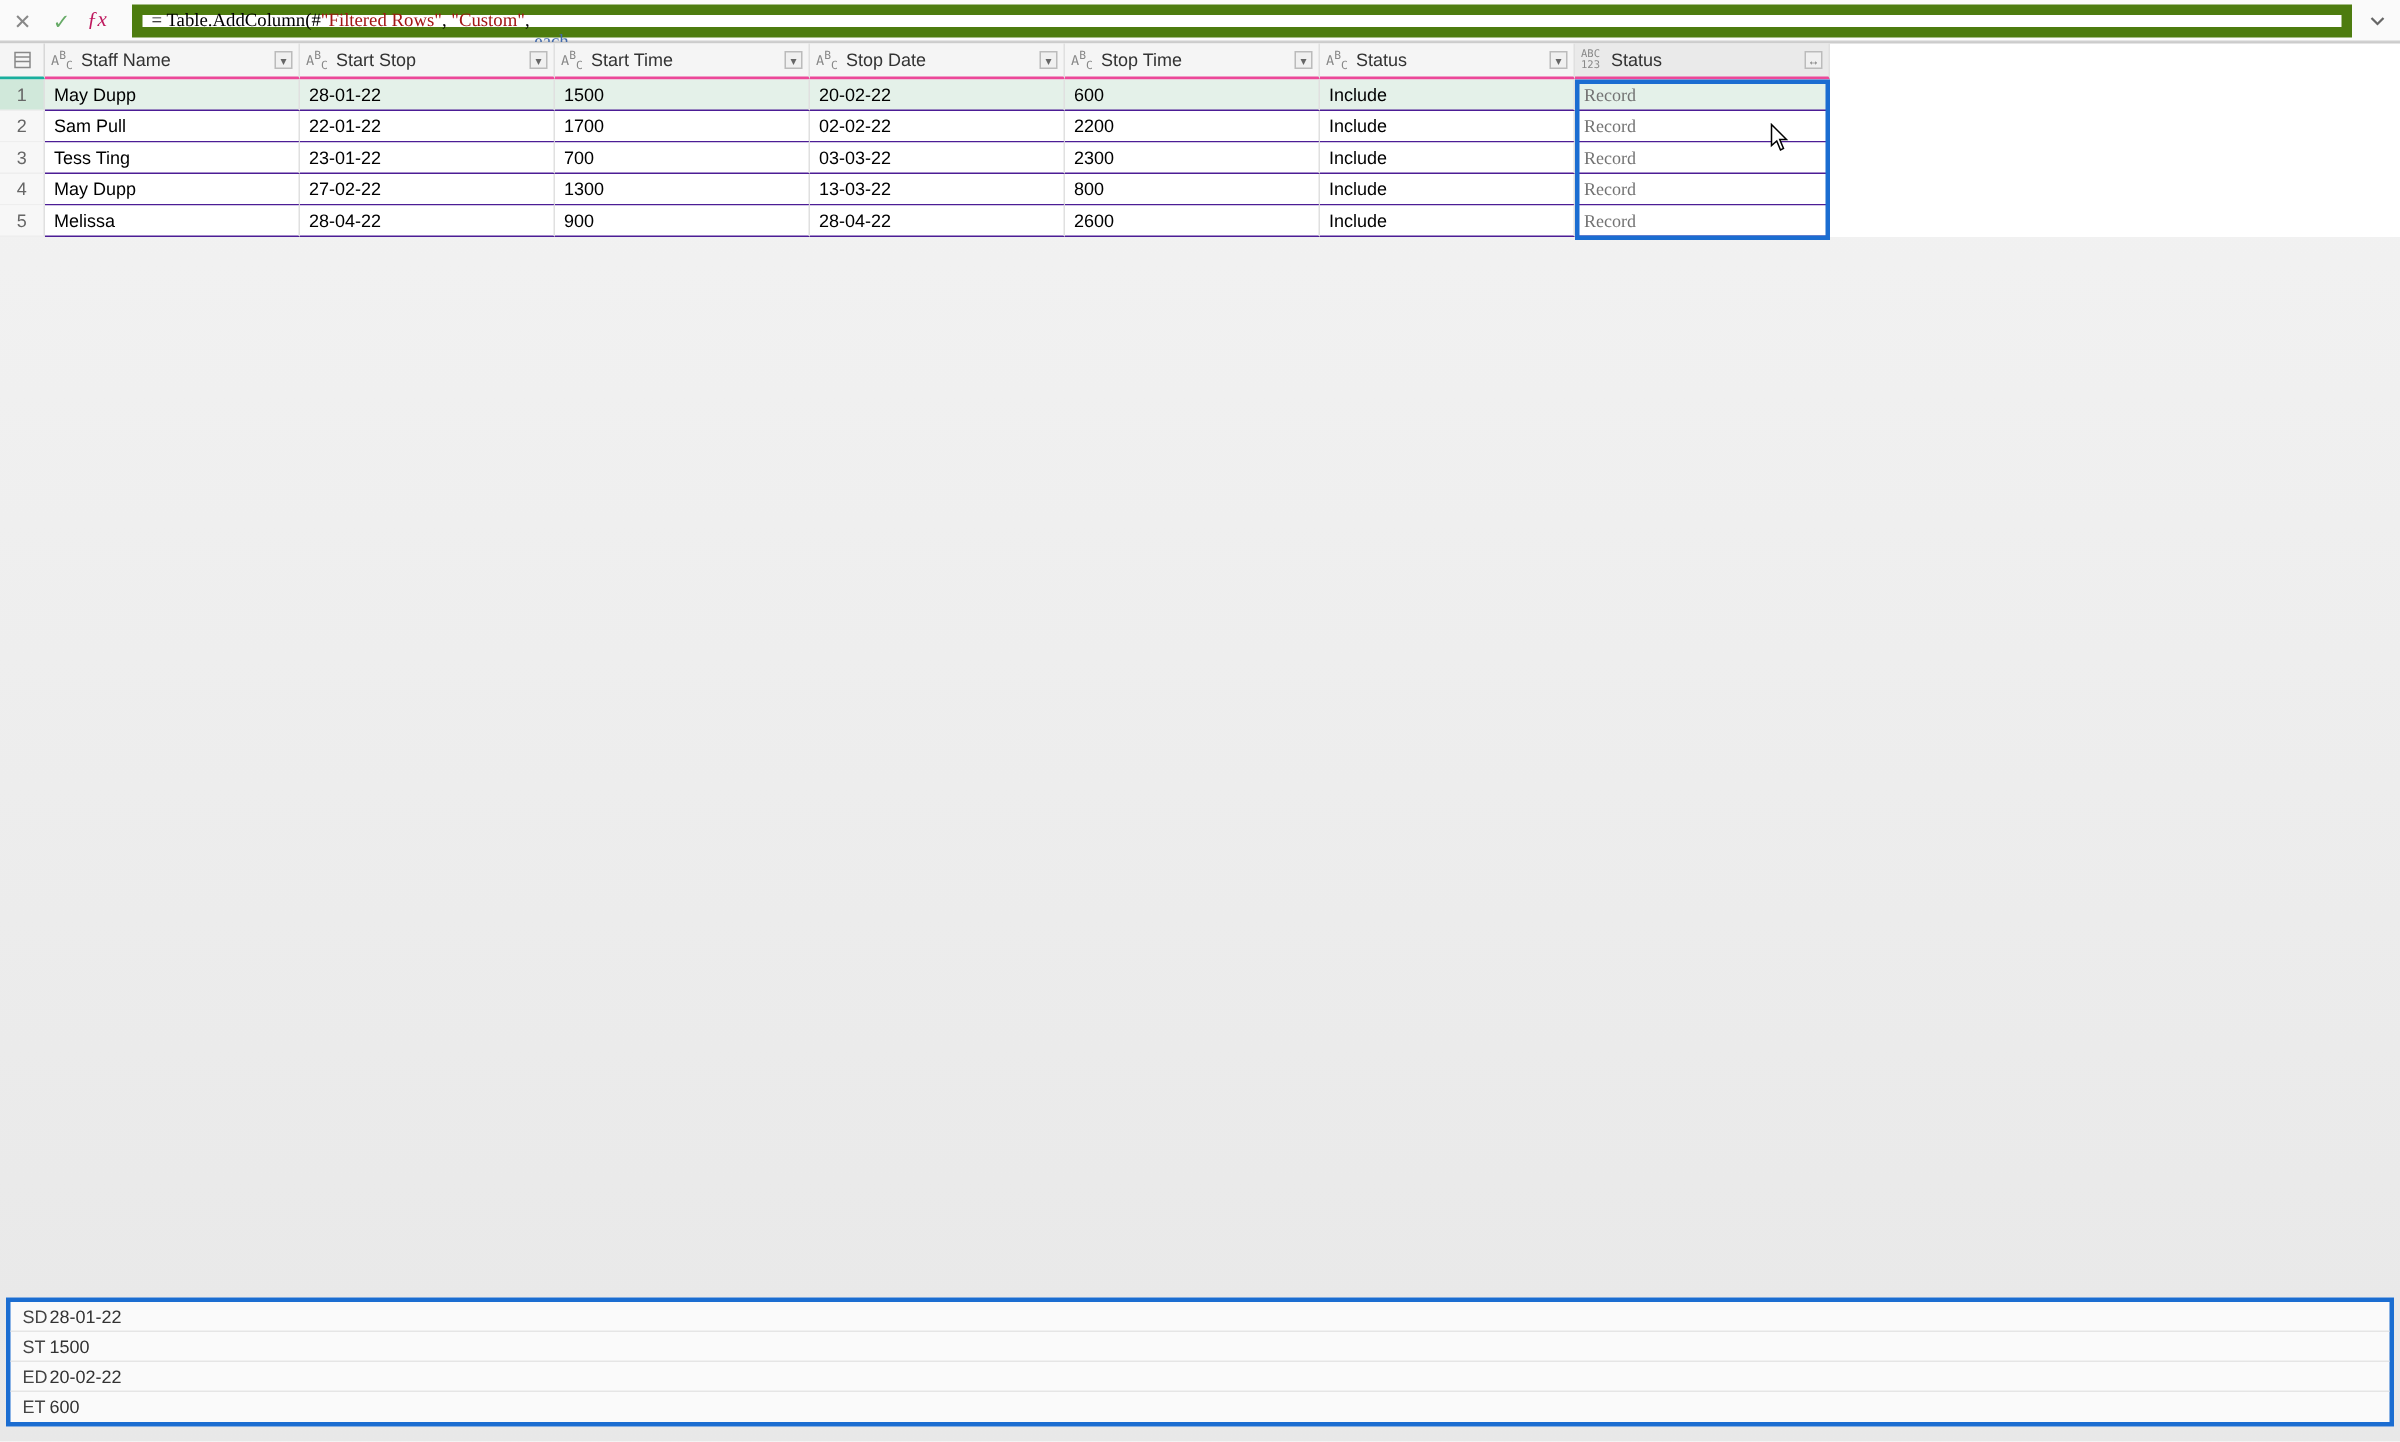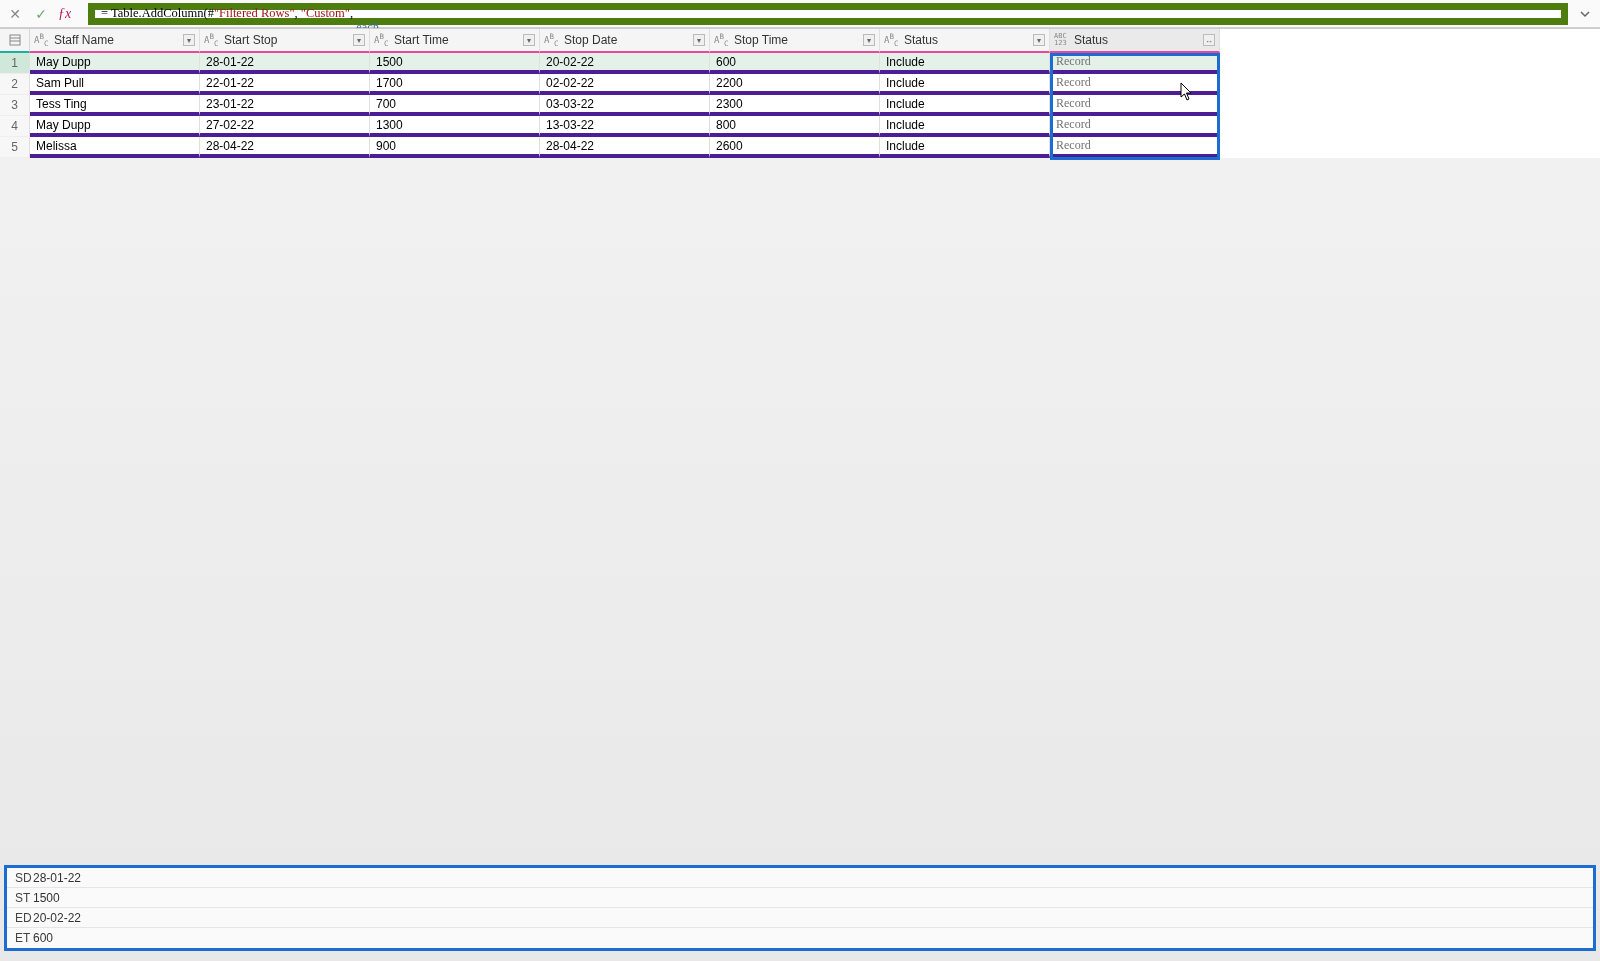--- a/index.html
+++ b/index.html
@@ -77,21 +77,21 @@
 .rownum {
   width: 30px;
   background: #f7f7f7;
   border-right: 1px solid #e0e0e0;
   border-bottom: 1px solid #eee;
   display:flex; align-items:center; justify-content:center;
   color:#666;
 }
 .cell {
   border-right: 1px solid #e0e0e0;
-  border-bottom: 4px solid #4c1d95;
+  border-bottom: 1px solid #4c1d95;
   padding: 0 6px;
   display:flex; align-items:center;
   position: relative;
   background:#fff;
   overflow:hidden;
   white-space:nowrap;
 }
 .hcell {
   font-weight: normal;
   color:#333;

